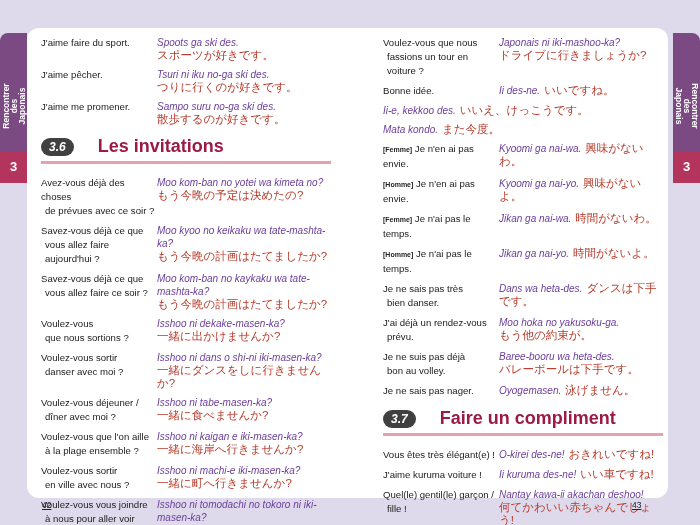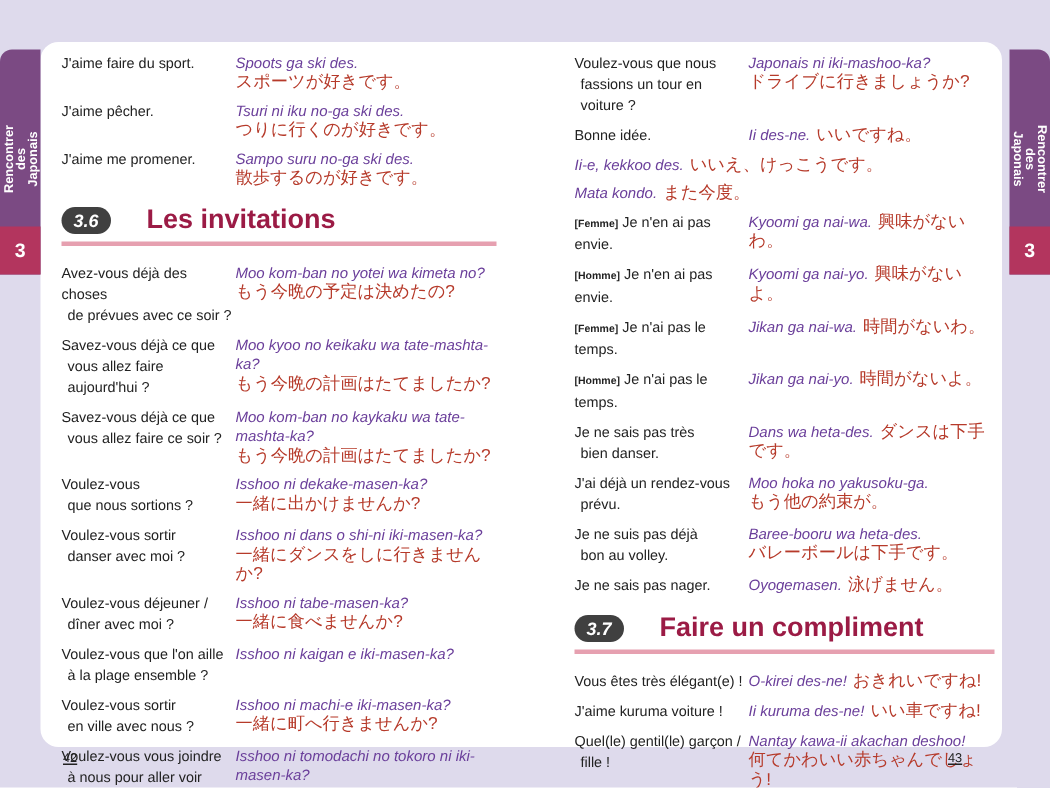--- a/index.html
+++ b/index.html
@@ -118,21 +118,21 @@
         <div><span>Voulez-vous déjeuner /</span></div>
         <div class="ind"><span>dîner avec moi ?</span></div>
       </div>
       <div class="jp"><span class="rom">Isshoo ni tabe-masen-ka?</span><br><div class="kana">一緒に食べませんか?</div></div>
     </div>
     <div class="row">
       <div class="fr">
         <div><span>Voulez-vous que l'on aille</span></div>
         <div class="ind"><span>à la plage ensemble ?</span></div>
       </div>
-      <div class="jp"><span class="rom">Isshoo ni kaigan e iki-masen-ka?</span><br></div>
+      <div class="jp"><span class="rom">Isshoo ni kaigan e iki-masen-ka?</span><br><div class="kana">一緒に海岸へ行きませんか?</div></div>
     </div>
     <div class="row">
       <div class="fr">
         <div><span>Voulez-vous sortir</span></div>
         <div class="ind"><span>en ville avec nous ?</span></div>
       </div>
       <div class="jp"><span class="rom">Isshoo ni machi-e iki-masen-ka?</span><br><div class="kana">一緒に町へ行きませんか?</div></div>
     </div>
     <div class="row">
       <div class="fr">

